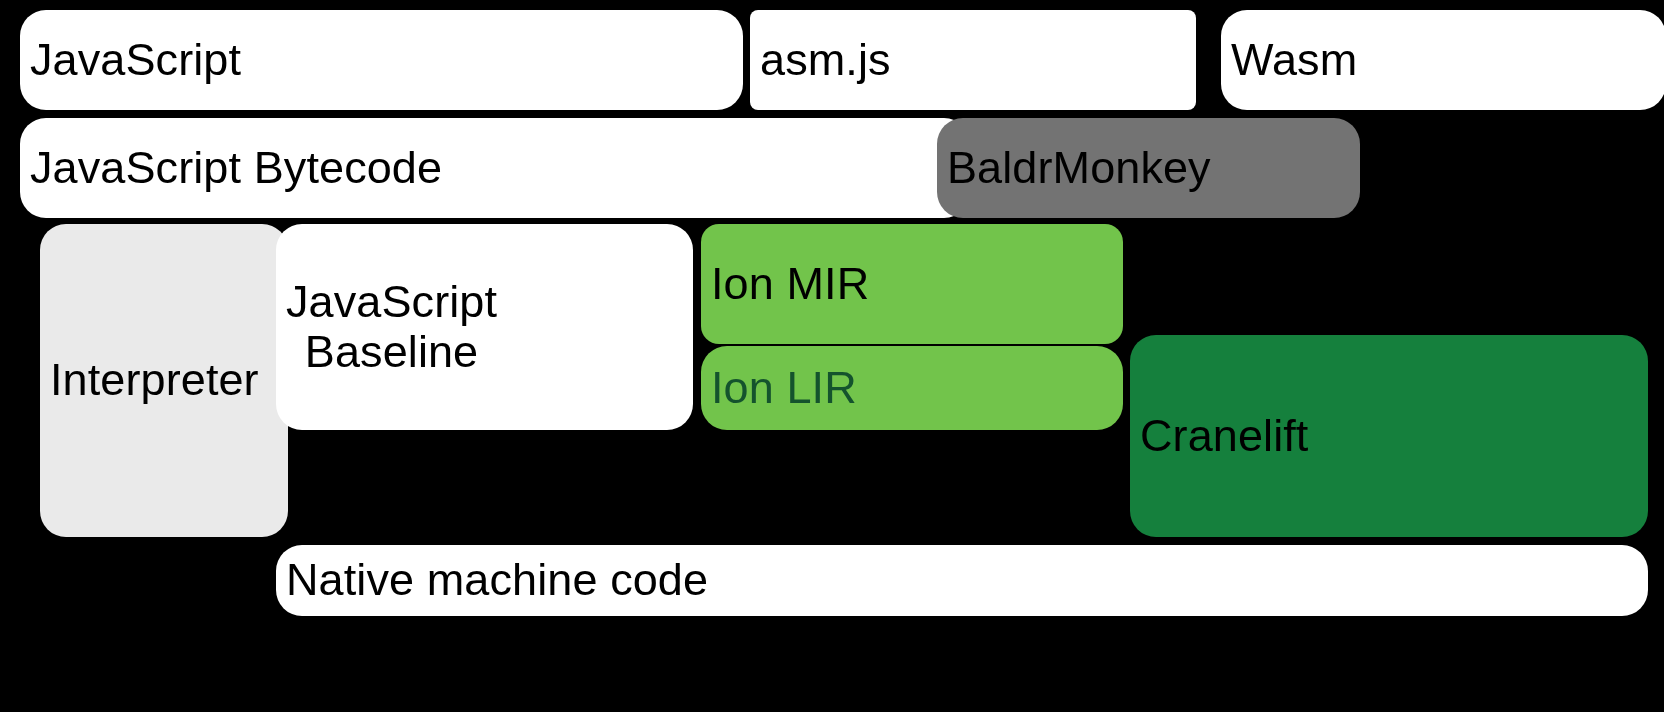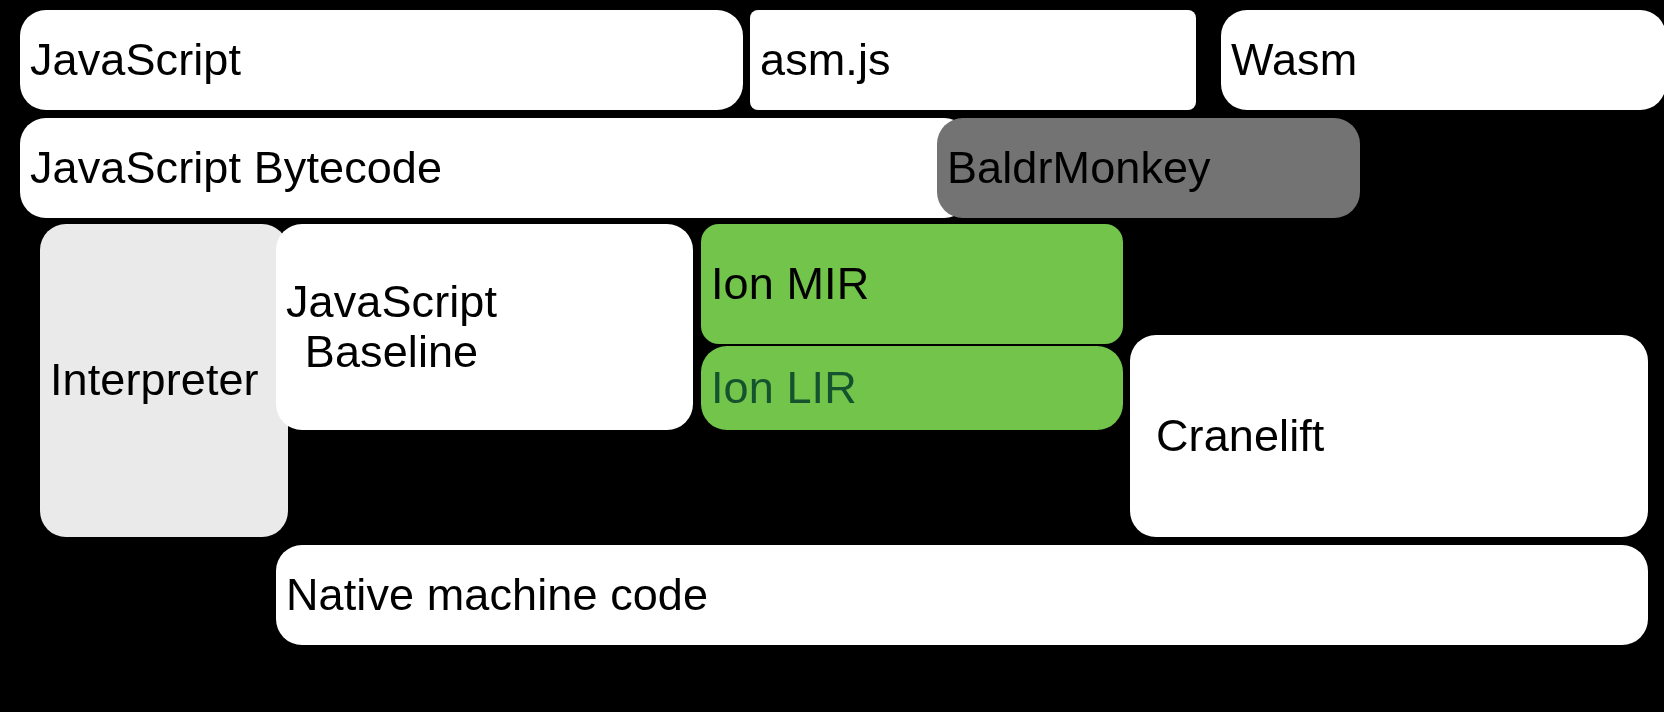--- a/index.html
+++ b/index.html
@@ -51,15 +51,15 @@
     <div class="node fill-white" style="left: 20px; top: 10px; width: 723px; height: 100px; background: rgb(255, 255, 255); color: rgb(0, 0, 0);"><span class="node-label">JavaScript</span></div>
     <div class="node fill-white" style="left: 750px; top: 10px; width: 446px; height: 100px; background: rgb(255, 255, 255); color: rgb(0, 0, 0); border-radius: 8px;"><span class="node-label">asm.js</span></div>
     <div class="node fill-white" style="left: 1203px; top: 10px; width: 445px; height: 100px; background: rgb(255, 255, 255); color: rgb(0, 0, 0); margin-left: 18px;"><span class="node-label">Wasm</span></div>
     <div class="node fill-white" style="left: 20px; top: 118px; width: 950px; height: 100px; background: rgb(255, 255, 255); color: rgb(0, 0, 0);"><span class="node-label">JavaScript Bytecode</span></div>
     <div class="node fill-white" style="left: 937px; top: 118px; width: 423px; height: 100px; background: #737373; color: rgb(0, 0, 0);"><span class="node-label">BaldrMonkey</span></div>
     <div class="node fill-gray" style="left: 20px; top: 224px; width: 248px; height: 313px; background: rgb(234, 234, 234); color: rgb(0, 0, 0); margin-left: 20px;"><span class="node-label">Interpreter</span></div>
     <div class="node fill-white" style="left: 276px; top: 224px; width: 417px; height: 206px; background: rgb(255, 255, 255); color: rgb(0, 0, 0);"><span class="node-label">JavaScript
 Baseline</span></div>
     <div class="node fill-green" style="left: 701px; top: 224px; width: 422px; height: 120px; background: rgb(114, 196, 75); color: rgb(0, 0, 0); border-radius: 18px;"><span class="node-label">Ion MIR</span></div>
     <div class="node fill-green" style="left: 701px; top: 346px; width: 422px; height: 84px; background: rgb(114, 196, 75); color: #14532d;"><span class="node-label">Ion LIR</span></div>
-    <div class="node fill-pink" style="left: 1130px; top: 335px; width: 518px; height: 202px; background: #ffffff; color: rgb(0, 0, 0); padding-left: 16px;"><span class="node-label">Cranelift</span></div>
-    <div class="node fill-white" style="left: 276px; top: 545px; width: 1372px; height: 100px; background: rgb(255, 255, 255); color: rgb(0, 0, 0);"><span class="node-label">Native machine code</span></div>
+    <div class="node fill-pink" style="left: 1130px; top: 335px; width: 518px; height: 202px; background: #15803d; color: rgb(0, 0, 0);"><span class="node-label">Cranelift</span></div>
+    <div class="node fill-white" style="left: 276px; top: 545px; width: 1372px; height: 71px; background: rgb(255, 255, 255); color: rgb(0, 0, 0);"><span class="node-label">Native machine code</span></div>
   </div>
 
 </body></html>

